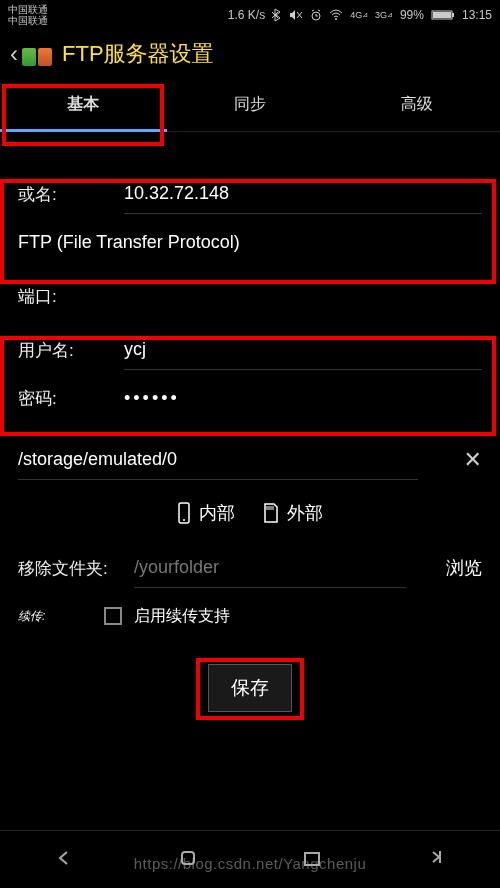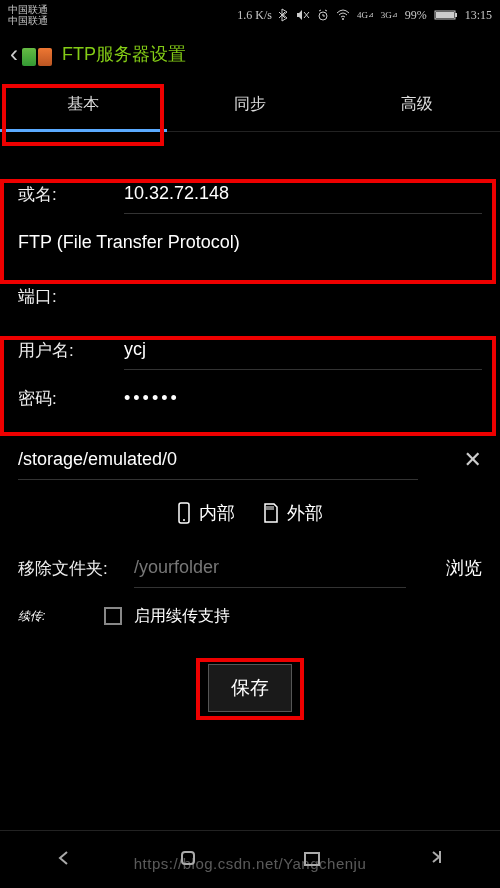--- a/index.html
+++ b/index.html
@@ -4,49 +4,49 @@
 <style>
 * { box-sizing: border-box; margin: 0; padding: 0; }
 body {
   width: 500px; height: 888px;
   background: #000; color: #fff;
   font-family: -apple-system, "Helvetica Neue", Arial, sans-serif;
   overflow: hidden; position: relative;
 }
 .statusbar {
   height: 30px; display: flex; align-items: center;
-  font-size: 12px; color: #c8c8c8; padding: 0 8px; font-family: Liberation Serif, serif;
+  font-size: 12px; color: #c8c8c8; padding: 0 8px;
 }
 .sb-left { font-size: 10px; line-height: 1.1; }
 .sb-mid { flex: 1; }
 .sb-right { display: flex; align-items: center; gap: 7px; }
 .sb-right .icn { display: inline-flex; align-items: center; }
 .appbar {
   height: 48px; display: flex; align-items: center;
   padding: 0 6px;
 }
 .appbar .back { font-size: 24px; color: #ccc; padding: 0 4px; }
 .appbar .app-icon {
   width: 34px; height: 24px; position: relative; margin-right: 6px;
   display: inline-flex; align-items: flex-end; gap: 2px;
 }
 .appbar .app-icon .box {
   width: 14px; height: 18px; border-radius: 2px;
 }
 .appbar .app-icon .b1 { background: linear-gradient(#6b4,#393); }
 .appbar .app-icon .b2 { background: linear-gradient(#e73,#b52); }
-.appbar .title { font-size: 18px; color: #84cc16; }
+.appbar .title { font-size: 22px; color: #fde047; }
 .tabs {
   display: flex; height: 54px; border-bottom: 1px solid #222;
 }
 .tab {
   flex: 1; display: flex; align-items: center; justify-content: center;
   font-size: 16px; color: #ddd; position: relative;
 }
-.tab-act { font-weight: 400; }
+.tab-act { font-weight: 700; }
 .tab-ind {
   position: absolute; bottom: -1px; left: 0; right: 0; height: 3px;
   background: #5baaff;
 }
 .hl-tabs {
   position: absolute; top: 84px; left: 2px; width: 162px; height: 62px;
   border: 4px solid #e00; pointer-events: none;
 }
 .form { padding-top: 38px; }
 .row {

